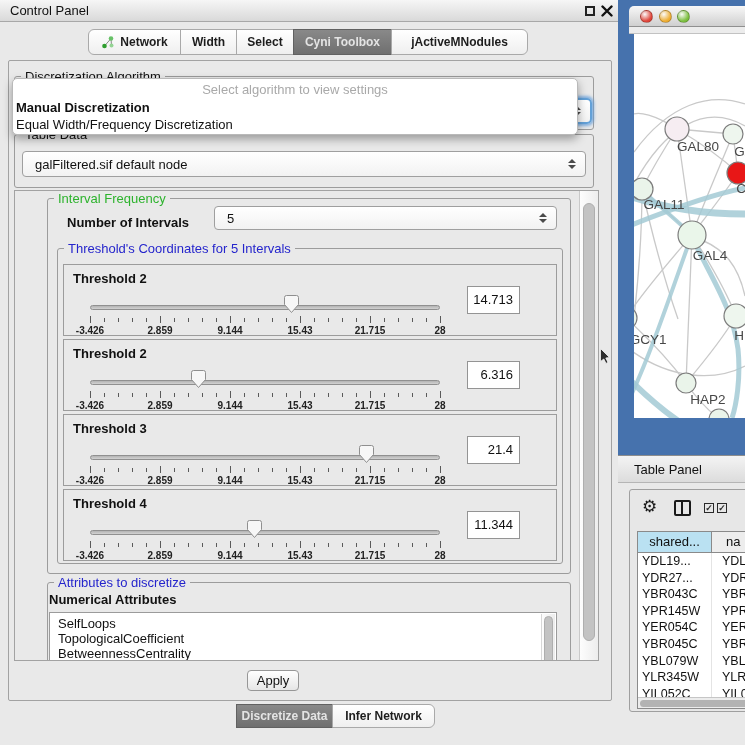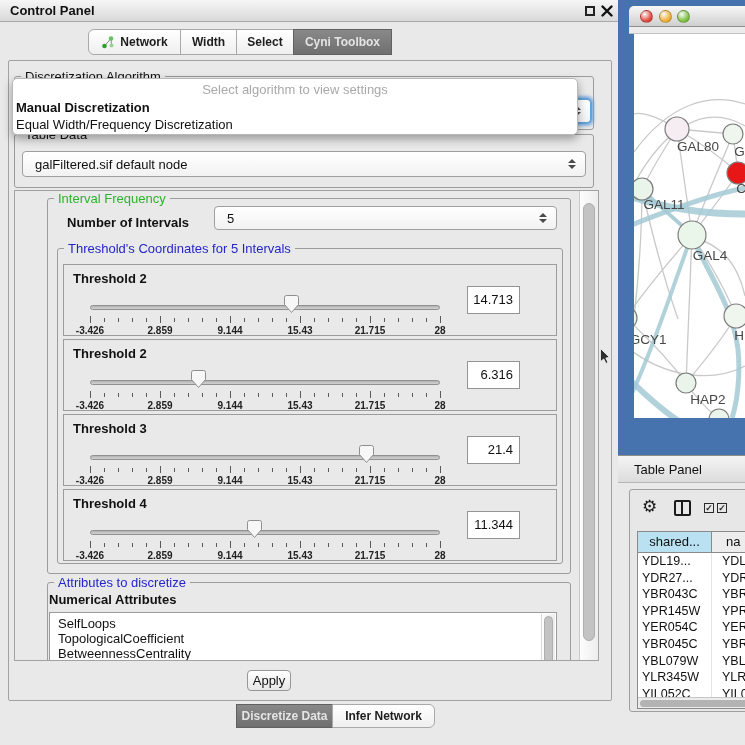--- a/index.html
+++ b/index.html
@@ -3,21 +3,21 @@
 <meta charset="utf-8">
 <style>
   html,body{margin:0;padding:0;background:#cfcfcf;}
   #screen{position:relative;width:745px;height:745px;background:#e9e9e9;overflow:hidden;
           font-family:"Liberation Sans", sans-serif;color:#111;}
   *{box-sizing:border-box;}
 
   
   .cp-titlebar{position:absolute;left:0;top:0;width:618px;height:22px;
     background:linear-gradient(#f6f6f6,#d9d9d9);border-bottom:1px solid #a8a8a8;}
-  .cp-title{position:absolute;left:10px;top:3px;font-size:13px;color:#111;font-weight:bold;}
+  .cp-title{position:absolute;left:10px;top:3px;font-size:13px;color:#111;}
   .float-btn{position:absolute;left:585px;top:6px;width:10px;height:10px;border:2px solid #222;background:transparent;}
   .close-btn{position:absolute;left:601px;top:5px;width:12px;height:12px;}
 
   
   .seg{position:absolute;display:flex;align-items:center;justify-content:center;gap:5px;
     background:linear-gradient(#ffffff,#efefef);border:1px solid #a9a9a9;
     font-size:12px;font-weight:600;color:#1d1d1d;cursor:default;}
   .seg.dark{background:linear-gradient(#898989,#6f6f6f);color:#e4e4e4;border-color:#616161;}
   .seg.rl{border-radius:6px 0 0 6px;} .seg.rr{border-radius:0 6px 6px 0;}
 
@@ -63,21 +63,21 @@
   .tlab{position:absolute;top:60px;font-size:10px;font-weight:700;color:#222;transform:translateX(-50%);white-space:nowrap;}
   .valbox{position:absolute;left:403px;top:21px;width:53px;height:28px;background:#fff;border:1px solid #949494;
     font-size:13px;text-align:right;line-height:26px;padding-right:6px;}
 
   
   .listbox{position:absolute;background:#fff;border:1px solid #9b9b9b;overflow:hidden;}
   .litem{font-size:13px;line-height:15.2px;padding-left:8px;white-space:nowrap;}
   .listsb{position:absolute;right:1px;top:1px;width:14px;height:76px;
     background:linear-gradient(90deg,#fdfdfd,#ececec);border-left:1px solid #d7d7d7;}
 
-  .apply-btn{position:absolute;left:247px;top:670px;width:44px;height:21px;
+  .apply-btn{position:absolute;left:247px;top:670px;width:52px;height:21px;
     background:linear-gradient(#ffffff,#e6e6e6);border:1px solid #979797;border-radius:4px;
     font-size:13px;text-align:center;line-height:19px;}
 
   
   .desktop{position:absolute;left:618px;top:0;width:127px;height:455px;background:#4672ad;}
   .netwin{position:absolute;left:11px;top:6px;width:140px;height:412px;}
   .nw-titlebar{position:absolute;left:0;top:0;width:100%;height:21px;
     background:linear-gradient(#f8f8f8,#cfcfcf);border-bottom:1px solid #8f8f8f;border-radius:5px 0 0 0;}
   .tlight{position:absolute;top:4px;width:13px;height:13px;border-radius:50%;border:1px solid rgba(0,0,0,.25);}
   .nw-strip{position:absolute;left:0;top:21px;width:100%;height:7px;background:#ececec;border-bottom:1px solid #c2c2c2;}
@@ -132,20 +132,23 @@
     <span>Network</span>
   </div>
   <div class="seg" style="left:180px;top:29px;width:57px;height:26px;">
     <span>Width</span>
   </div>
   <div class="seg" style="left:236px;top:29px;width:58px;height:26px;">
     <span>Select</span>
   </div>
   <div class="seg dark" style="left:293px;top:29px;width:99px;height:26px;">
     <span>Cyni Toolbox</span>
+  </div>
+  <div class="seg rr" style="left:391px;top:29px;width:137px;height:26px;">
+    <span>jActiveMNodules</span>
   </div>
 
   <div class="main-panel"></div>
 
   <div class="grp" style="left:14px;top:76px;width:580px;height:54px;z-index:1;">
     <div class="gtitle">Discretization Algorithm</div>
   </div>
 
   <div class="combo focused" style="left:22px;top:98px;width:570px;height:26px;z-index:2;">
     <div class="txt"></div>

